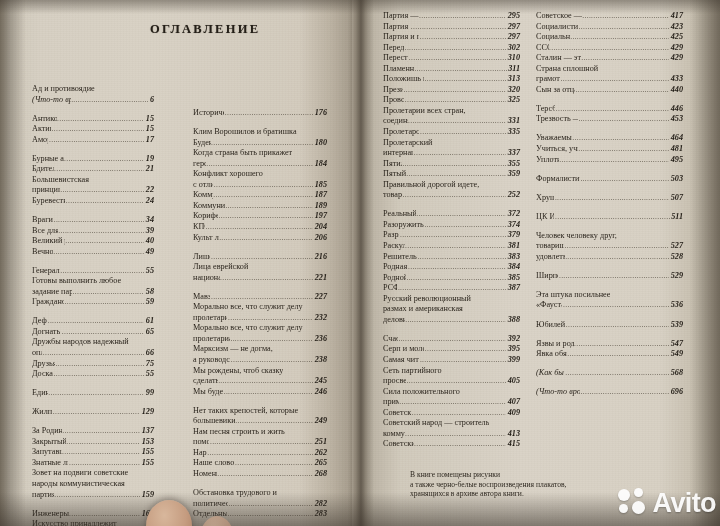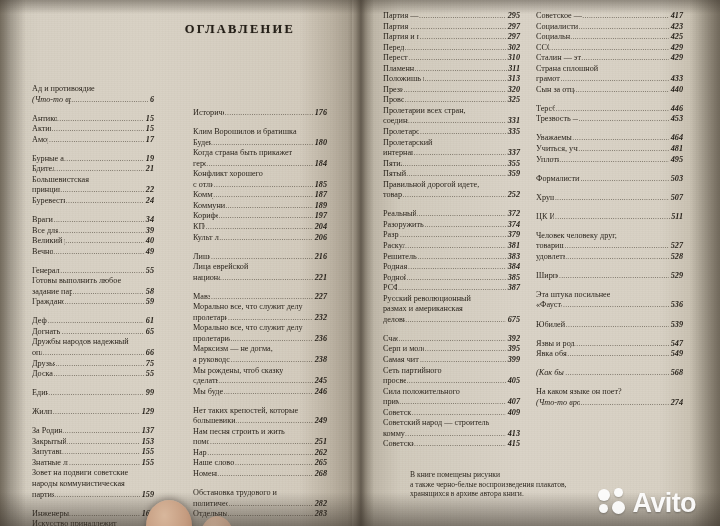--- a/index.html
+++ b/index.html
@@ -88,21 +88,20 @@
     border-radius: 50%;
     background: radial-gradient(ellipse at 40% 30%, #cfae94 0%, #bb937a 60%, #9d735a 100%);
     opacity: 0.75;
   }
 
   
   .heading {
     position: absolute;
     left: 150px; top: 22px;
     width: 180px;
-    text-align: center;
     font-family: "Liberation Serif", serif;
     font-size: 12.5px;
     letter-spacing: 2.3px;
     font-weight: 700;
     color: #241f18;
     text-shadow: 0 0 1px rgba(60,50,38,0.45);
   }
 
   .col {
     position: absolute;
@@ -167,21 +166,21 @@
     font-size: 7.5px;
     line-height: 10px;
     color: #3b332a;
     pointer-events: none;
     font-family: "Liberation Serif", serif;
   }
 
   
   .watermark {
     position: absolute;
-    right: 24px; bottom: 8px;
+    right: 4px; bottom: 8px;
     display: flex;
     align-items: center;
     gap: 5px;
     opacity: 0.93;
   }
   .wm-dots {
     position: relative;
     width: 30px; height: 30px;
   }
   .wm-dots i {
@@ -678,21 +677,21 @@
       </div>
       <div class="entry">
         <span class="t">Русский революционный</span>
       </div>
       <div class="entry">
         <span class="t">размах и американская</span>
       </div>
       <div class="entry">
         <span class="t">деловитость</span>
         <span class="dots">..........................................................................................</span>
-        <span class="p">675</span>
+        <span class="p">388</span>
       </div>
       <div class="gap"></div>
       <div class="entry">
         <span class="t">Счастье</span>
         <span class="dots">..........................................................................................</span>
         <span class="p">392</span>
       </div>
       <div class="entry">
         <span class="t">Серп и молот. Красное знамя</span>
         <span class="dots">..........................................................................................</span>
@@ -869,26 +868,23 @@
         <span class="p">549</span>
       </div>
       <div class="gap"></div>
       <div class="entry">
         <span class="t ital">(Как бы эпилог)</span>
         <span class="dots">..........................................................................................</span>
         <span class="p">568</span>
       </div>
       <div class="gap"></div>
       <div class="entry">
-        <span class="t">На каком языке он поет?</span>
-      </div>
-      <div class="entry">
         <span class="t ital">(Что-то вроде послесловия)</span>
         <span class="dots">..........................................................................................</span>
-        <span class="p">274</span>
+        <span class="p">696</span>
       </div>
     </div>
 
   <div class="note" id="note">
       <div>В книге помещены рисунки</div>
       <div>а также черно-белые воспроизведения плакатов,</div>
       <div>хранящихся в архиве автора книги.</div>
     </div>
 
   <div class="gutter"></div>

